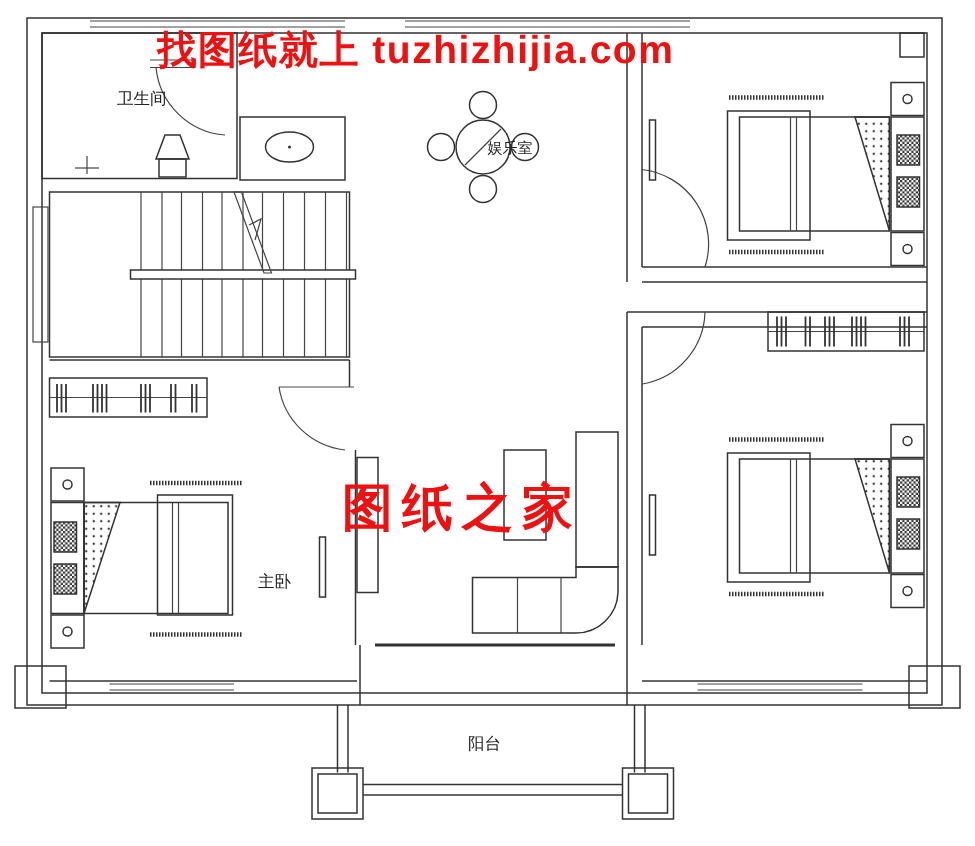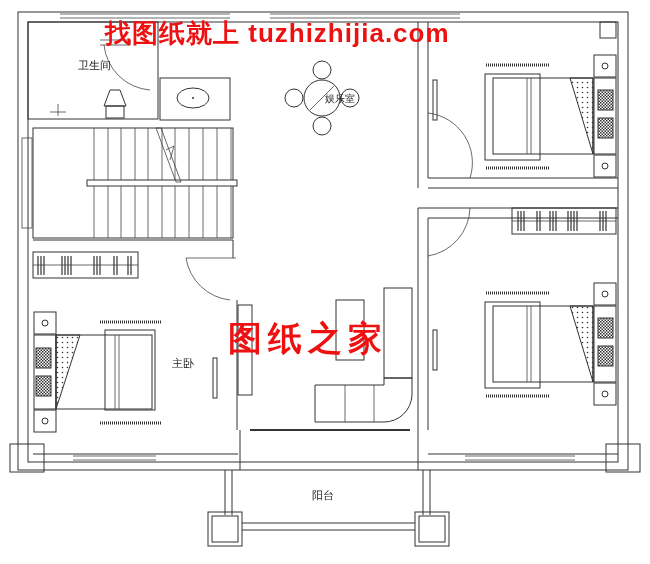--- a/index.html
+++ b/index.html
@@ -235,14 +235,14 @@
     <rect x="10" y="444" width="34" height="28" class="wall"></rect>
     <rect x="606" y="444" width="34" height="28" class="wall"></rect>
   </g>
 </svg>
 
 <div class="watermark-top">找图纸就上 tuzhizhijia.com</div>
 <div class="watermark-mid">图纸之家</div>
 
 <div class="room-label" style="left:78px; top:58px;">卫生间</div>
 <div class="room-label" style="left:292px; top:92px; font-size:10px;margin-left:33px;">娱乐室</div>
-<div class="room-label" style="left:172px; top:356px;">主卧</div>
+<div class="room-label" style="left:172px; top:380px;">主卧</div>
 <div class="room-label" style="left:312px; top:488px;font-family:Liberation Mono, monospace;">阳台</div>
 
 </body></html>

